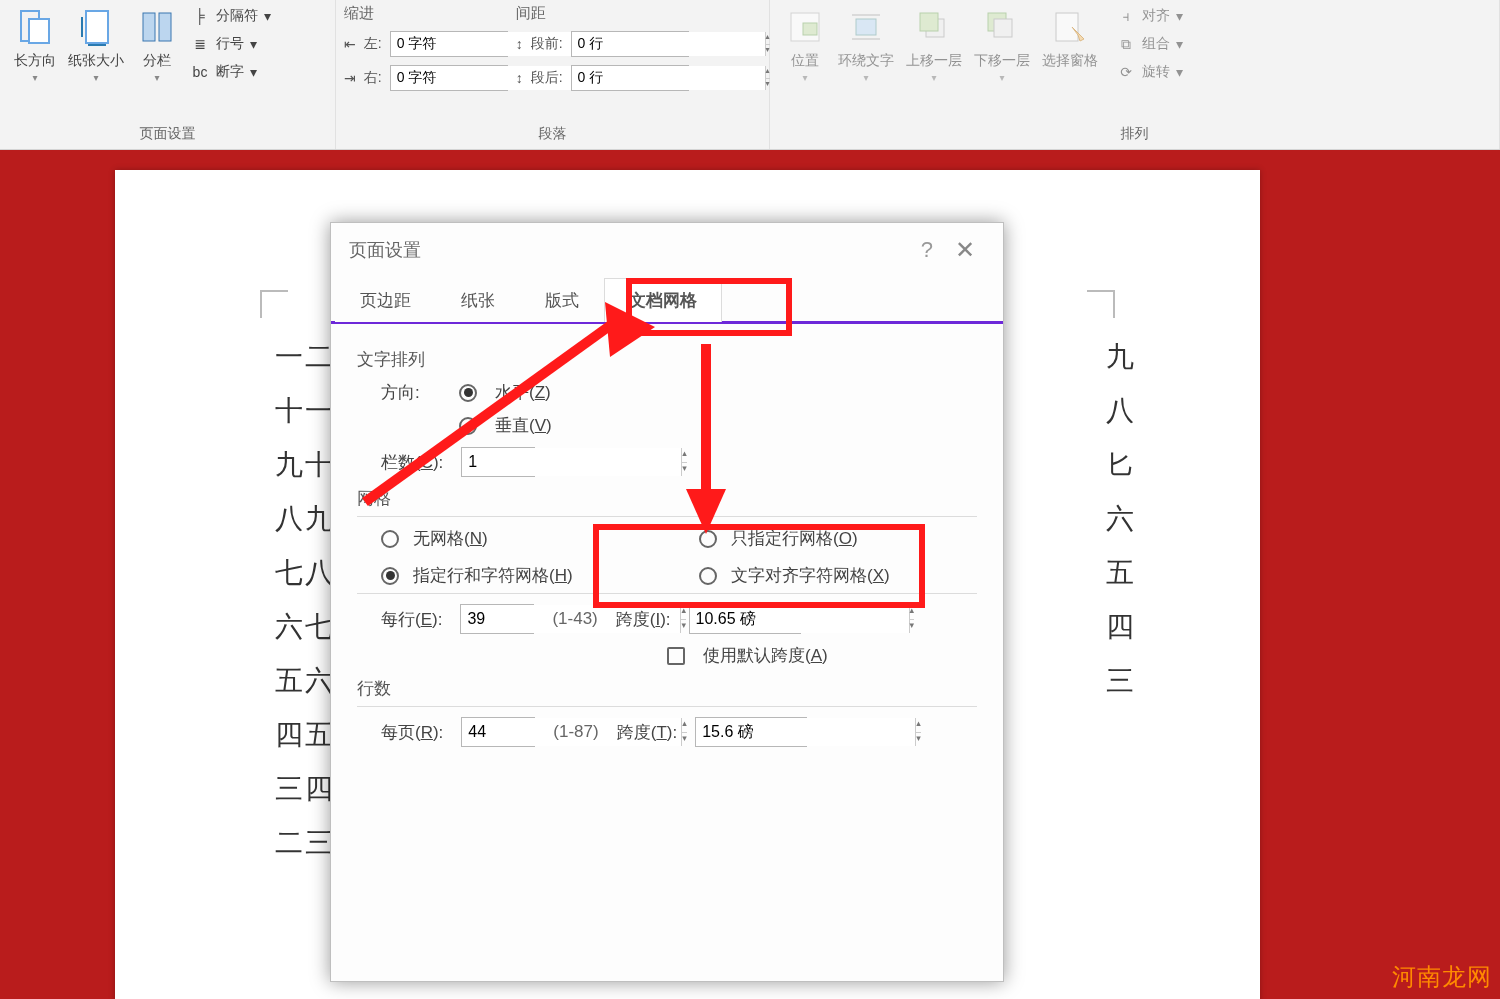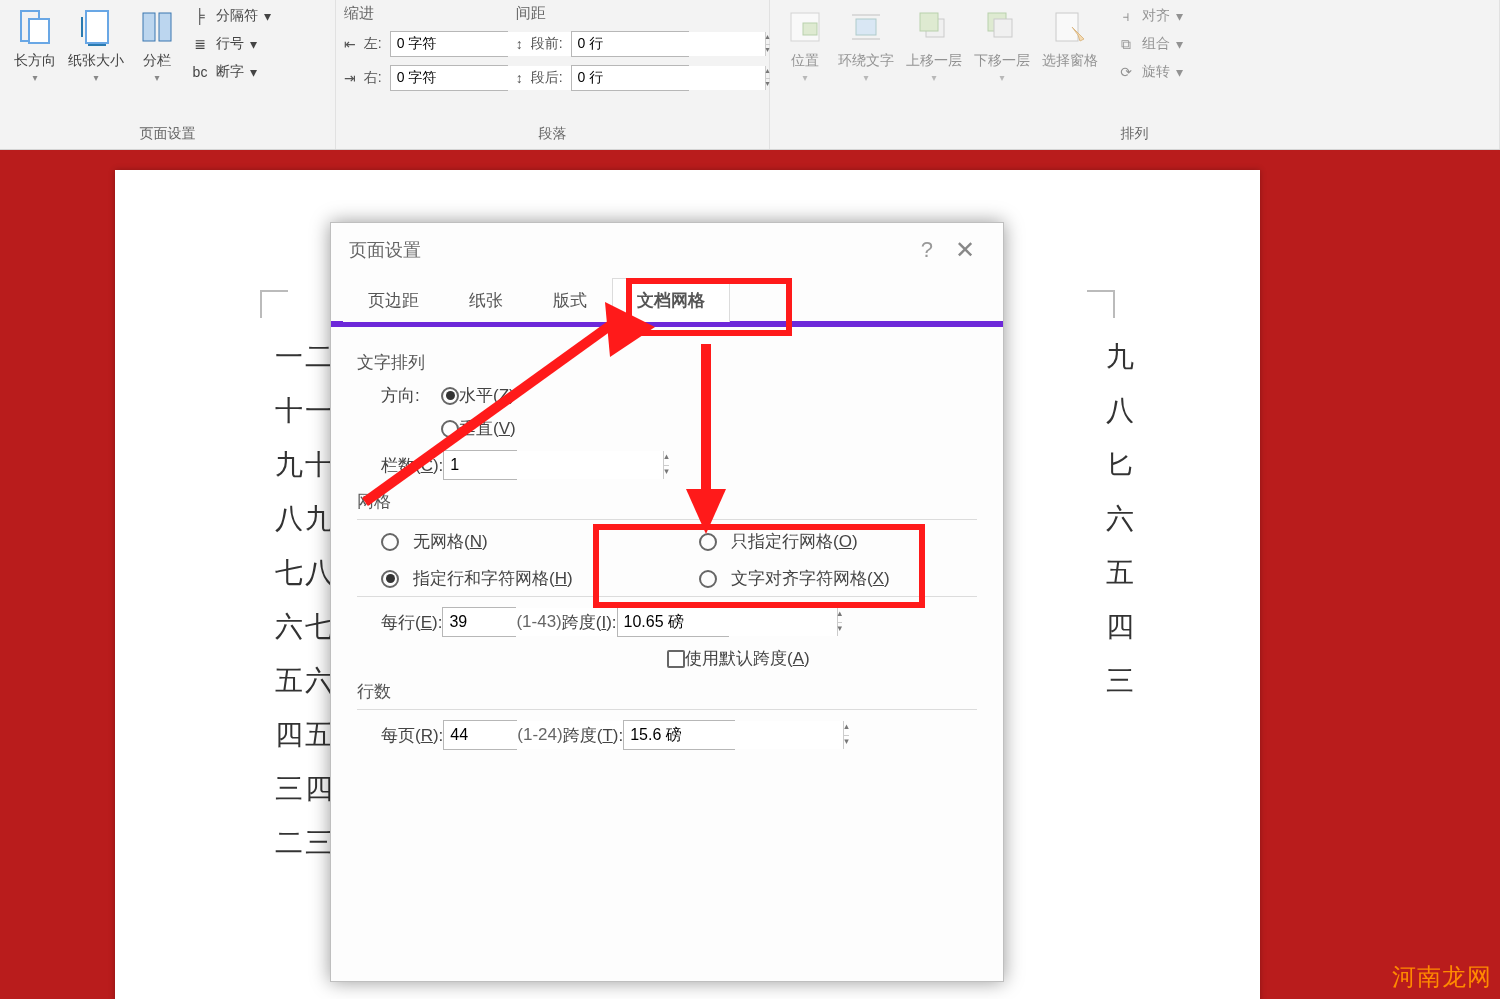--- a/index.html
+++ b/index.html
@@ -33,31 +33,31 @@
 .doc-col { position:absolute; top:160px; font-size:28px; color:#333; line-height:54px; letter-spacing:2px; }
 .doc-col.left { left:160px; }
 .doc-col.right { right:124px; }
 
 
 .dialog { position: absolute; left: 330px; top: 222px; width: 674px; height: 760px; background: #fdfdfd; border: 1px solid #bfbfbf; box-shadow: 0 0 18px rgba(0,0,0,.4); }
 .dialog-titlebar { height: 54px; display: flex; align-items: center; padding: 0 18px; font-size: 18px; color: #666; }
 .dialog-titlebar .sp { flex:1; }
 .dialog-titlebar .help { color:#999; font-size:22px; padding:0 12px; cursor:pointer; }
 .dialog-titlebar .close { font-size:24px; color:#888; padding:0 10px; cursor:pointer; }
-.tabs { display:flex; border-bottom:6px solid #6d28d9; padding-left:12px; }
+.tabs { display:flex; border-bottom:3px solid #6d28d9; padding-left:4px; }
 .tab { padding:10px 24px; font-size:17px; color:#555; cursor:pointer; border:1px solid transparent; border-bottom:0; position:relative; top:1px; background:#fdfdfd; }
 .tab.active { border-color:#dcdcdc; background:#fff;font-weight:bold; }
 
 .hl-tab { border:6px solid #ff1a1a; position:absolute; left:626px; top:278px; width:166px; height:58px; pointer-events:none; }
 .hl-grid { border:6px solid #ff1a1a; position:absolute; left:593px; top:524px; width:332px; height:84px; pointer-events:none; }
 
 .dlg-body { padding: 16px 26px; font-size: 17px; color:#444; }
 .section-title { font-size:17px; color:#555; margin-top:8px; }
 .section-line { border-top:1px solid #dcdcdc; margin:6px 0 10px; }
-.row { display:flex; align-items:center; margin:10px 0 10px 24px; }
+.row { display:flex; align-items:center; gap:18px; margin:10px 0 10px 24px; }
 .radio, .chk { width:18px; height:18px; border:2px solid #666; border-radius:50%; display:inline-flex; align-items:center; justify-content:center; }
 .radio .dot { width:9px; height:9px; background:#333; border-radius:50%; }
 .chk { border-radius:2px; }
 .radio-label { font-size:17px; }
 .u { text-decoration: underline; }
 .input-sm { display:flex; border:1px solid #b7b7b7; background:#fff; height:30px; width:74px; }
 .input-sm input { border:0; flex:1; font-size:16px; padding:0 6px; outline:none; }
 .input-sm .sp2 { width:18px; display:flex; flex-direction:column; border-left:1px solid #ccc; }
 .input-sm .sp2 div{flex:1; font-size:9px; text-align:center; color:#777; cursor:pointer; border-bottom:1px solid #ccc;}
 .input-sm .sp2 div:last-child{border-bottom:0;}
@@ -373,21 +373,21 @@
     <div class="section-line"></div>
     <div class="row">
       <span>每页(<span class="u">R</span>):</span>
       <span class="input-sm">
           <input value="44" style="">
           <span class="sp2">
             <div>▴</div>
             <div>▾</div>
           </span>
         </span>
-      <span class="range">(1-24)</span>
+      <span class="range">(1-87)</span>
       <span>跨度(<span class="u">T</span>):</span>
       <span class="input-sm input-md">
           <input value="15.6 磅" style="">
           <span class="sp2">
             <div>▴</div>
             <div>▾</div>
           </span>
         </span>
     </div>
   </div>

